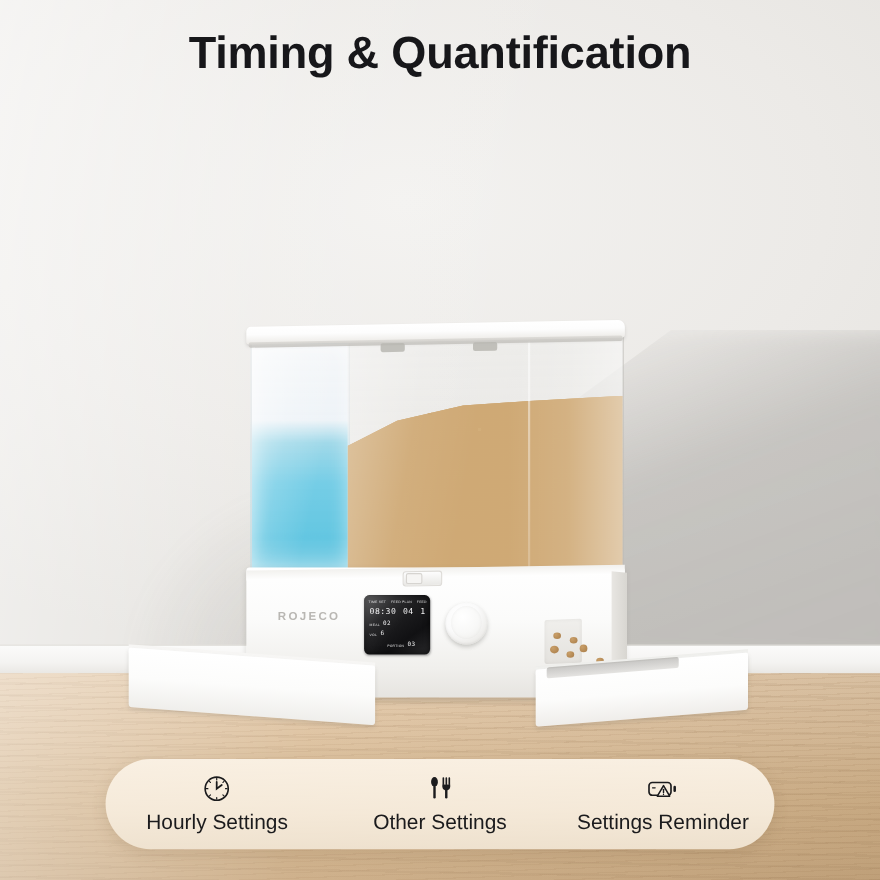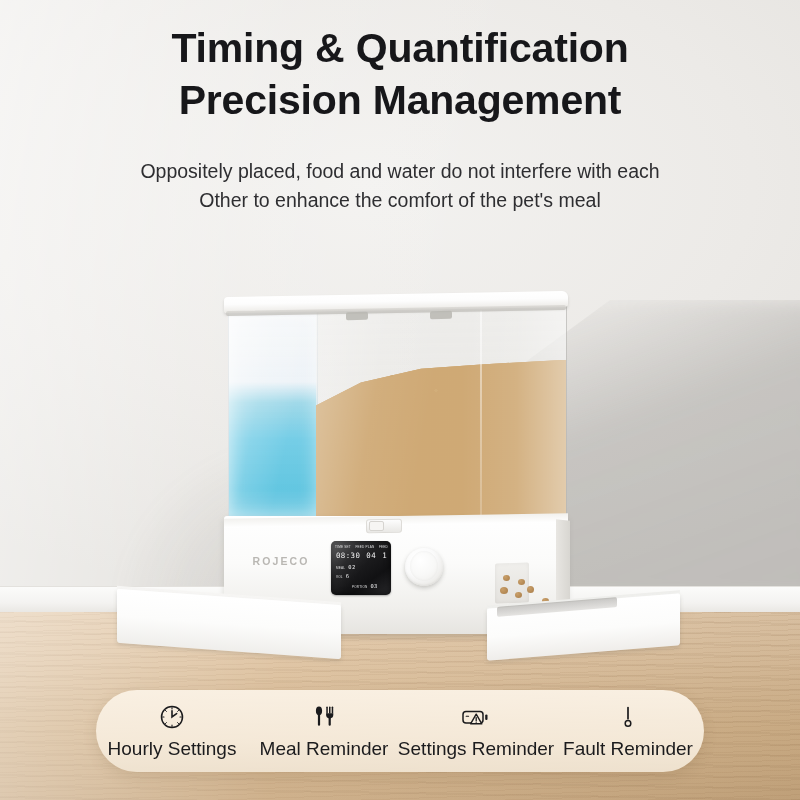--- a/index.html
+++ b/index.html
@@ -282,25 +282,20 @@
   <div class="wall-sheen"></div>
   <div class="wall-shadow"></div>
   <div class="wall-shadow2"></div>
   <div class="baseboard"></div>
   <div class="floor"></div>
   <div class="floor-sheen"></div>
   <div class="floor-contact"></div>
 
   <div class="title">
     <div>Timing &amp; Quantification</div>
-    <div>Precision Management</div>
-  </div>
-  <div class="subtitle">
-    <div>Oppositely placed, food and water do not interfere with each</div>
-    <div>Other to enhance the comfort of the pet's meal</div>
   </div>
 
   <div class="device">
 
     <div class="tank-water"></div>
     <div class="tank-water-gloss"></div>
 
     <div class="hopper">
       <div class="kibble"></div>
       <div class="kibble-tex"></div>
@@ -385,41 +380,32 @@
         <svg width="28" height="28" viewBox="0 0 28 28" fill="#1b1b1d">
           <ellipse cx="9" cy="7.8" rx="3.1" ry="4.4"></ellipse>
           <rect x="7.9" y="11.4" width="2.2" height="11.4" rx="1.1"></rect>
           <rect x="16.3" y="3.6" width="1.5" height="7" rx=".7"></rect>
           <rect x="19" y="3.6" width="1.5" height="7" rx=".7"></rect>
           <rect x="21.7" y="3.6" width="1.5" height="7" rx=".7"></rect>
           <path d="M16.1 10.2h7.2v1.5a3.6 3.6 0 0 1-3.6 3.6 3.6 3.6 0 0 1-3.6-3.6z"></path>
           <rect x="18.6" y="14.2" width="2.2" height="8.6" rx="1.1"></rect>
         </svg>
       </div>
-      <div class="feature-label">Meal Reminder</div>
+      <div class="feature-label">Other Settings</div>
     </div>
 
     <div class="feature">
       <div class="feature-ico">
         <svg width="32" height="28" viewBox="0 0 32 28" fill="none" stroke="#1b1b1d" stroke-width="1.5">
           <rect x="3" y="8.4" width="20" height="11.6" rx="3"></rect>
           <rect x="25.2" y="11.4" width="2.3" height="5.6" rx="1.1" fill="#1b1b1d" stroke="none"></rect>
           <path d="M6.2 13.2h2.4" stroke-width="1.1" stroke-linecap="round"></path>
           <path d="M16.2 11.2l5.6 9.6h-11.2z" fill="#faf1e4" stroke-width="1.4" stroke-linejoin="round"></path>
           <path d="M16.2 14.6v3.1" stroke-width="1.3" stroke-linecap="round"></path>
           <circle cx="16.2" cy="19.2" r=".62" fill="#1b1b1d" stroke="none"></circle>
         </svg>
       </div>
       <div class="feature-label">Settings Reminder</div>
     </div>
 
-    <div class="feature">
-      <div class="feature-ico">
-        <svg width="28" height="28" viewBox="0 0 28 28" fill="none" stroke="#1b1b1d" stroke-width="1.5">
-          <path d="M14 4.6v11.1" stroke-linecap="round" stroke-width="1.7"></path>
-          <circle cx="14" cy="20.4" r="2.8"></circle>
-        </svg>
-      </div>
-      <div class="feature-label">Fault Reminder</div>
-    </div>
 
   </div>
 </div>
 
 </body></html>

